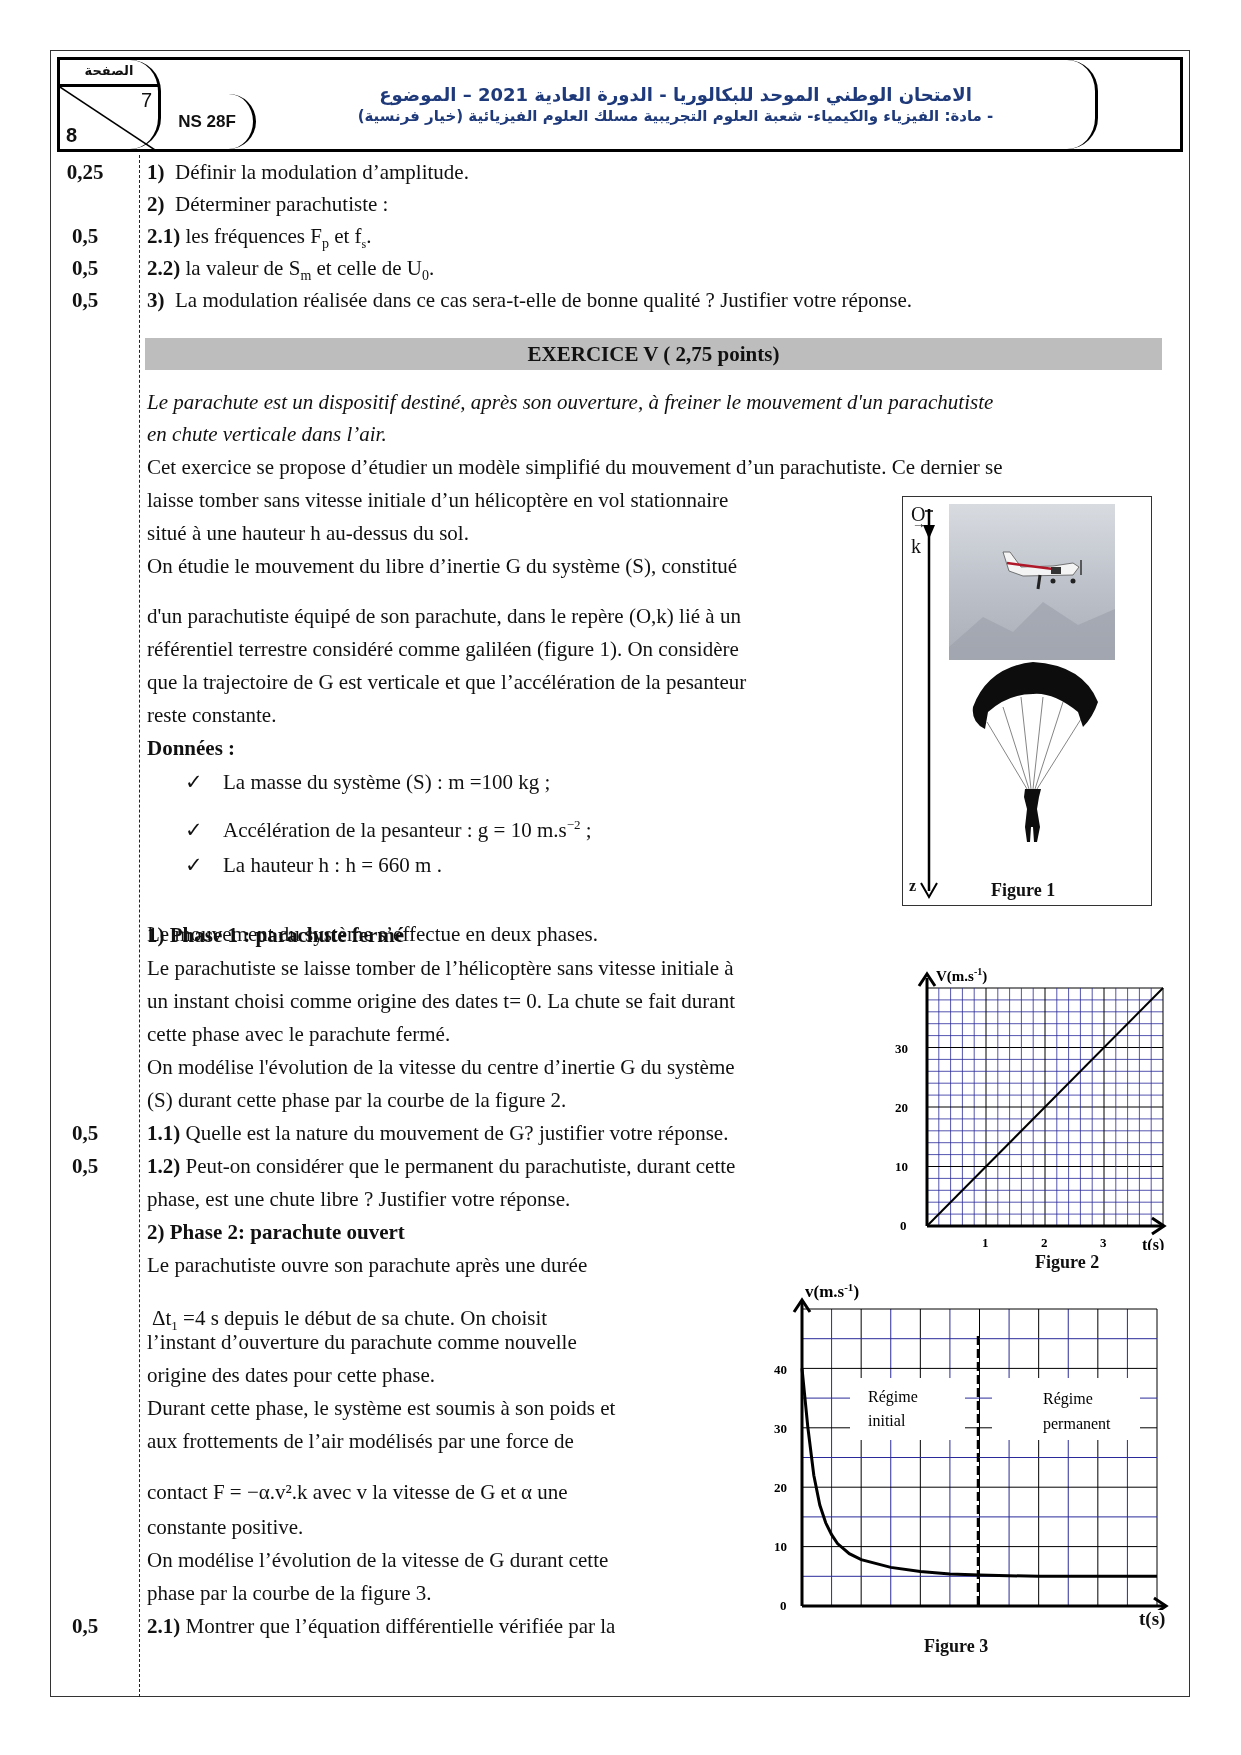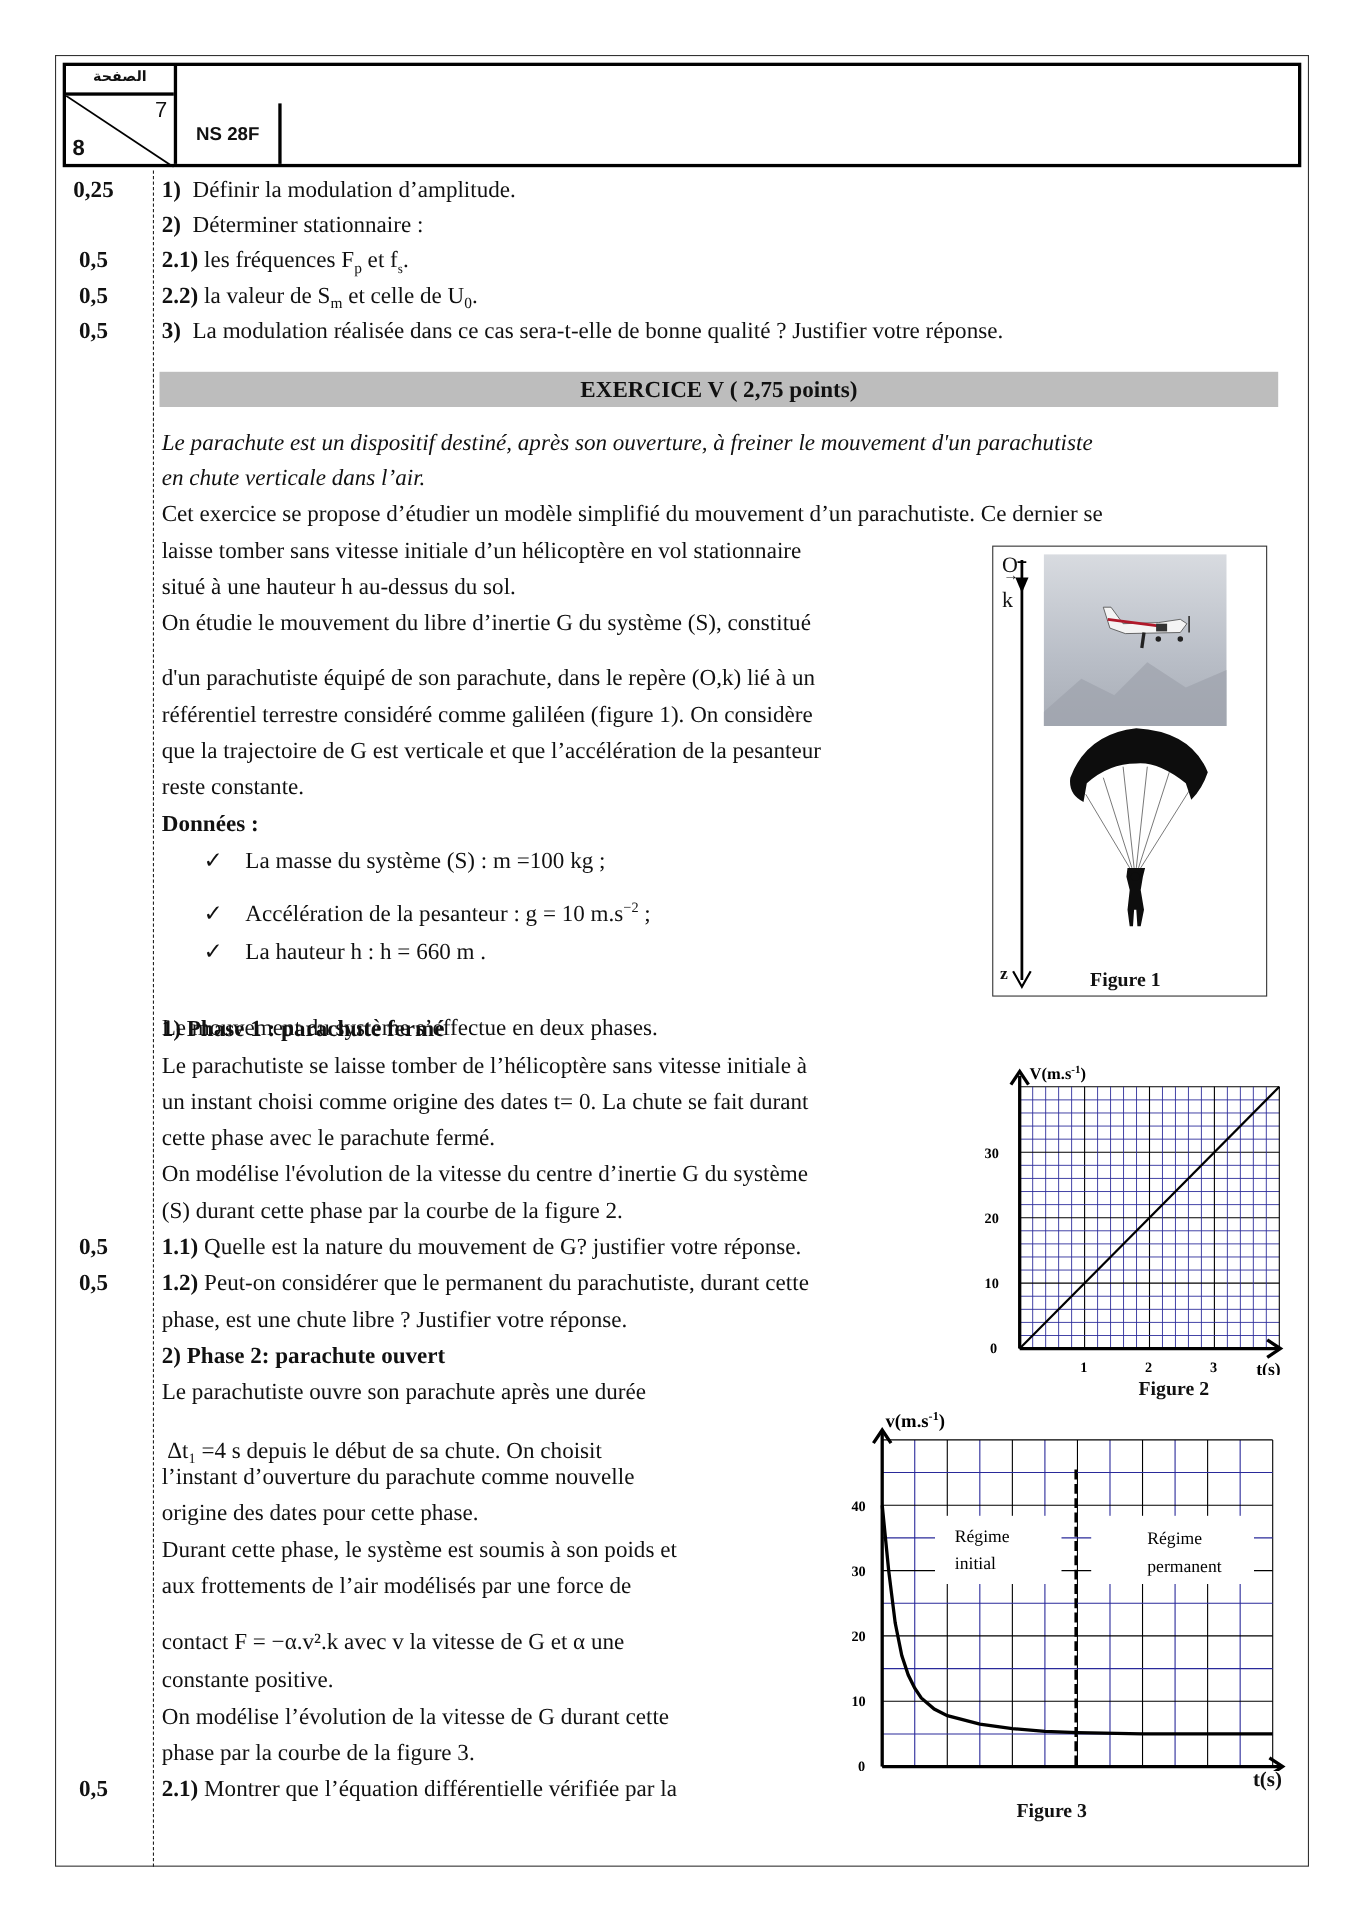--- a/index.html
+++ b/index.html
@@ -2,21 +2,21 @@
 <html><head>
 <meta charset="utf-8">
 <style>
   html, body { margin:0; padding:0; background:#ffffff; }
   body { width:1241px; height:1755px; position:relative; overflow:hidden;
          font-family:"Liberation Serif", "DejaVu Serif", serif; color:#111; }
   .page-border { position:absolute; left:50px; top:50px; width:1140px; height:1647px;
                  border:1px solid #333; box-sizing:border-box; }
   .header { position:absolute; left:57px; top:57px; width:1126px; height:95px;
             border:3px solid #000; box-sizing:border-box; display:flex; }
-  .hcell { border-right:3px solid #000; box-sizing:border-box; position:relative; }
+  .hcell { border-right:3px solid #000; box-sizing:border-box; position:relative;border-radius:31px; }
   .hcell:last-child { border-right:none; }
   .page-cell { width:101px; }
   .page-label { height:24px; border-bottom:3px solid #000; text-align:center;
                 font-family:"DejaVu Sans", sans-serif; font-size:13px; font-weight:bold; line-height:22px; }
   .page-frac { position:absolute; top:27px; left:0; right:0; bottom:0; }
   .page-frac svg { position:absolute; left:0; top:0; }
   .pnum-top { position:absolute; right:6px; top:2px; font-family:"Liberation Sans", sans-serif; font-size:20px; }
   .pnum-bot { position:absolute; left:6px; bottom:2px; font-family:"Liberation Sans", sans-serif; font-size:20px; font-weight:bold; }
   .code-cell { width:95px; font-family:"Liberation Sans", sans-serif; font-weight:bold; font-size:17px;
                display:flex; align-items:center; justify-content:center;margin-top:34px; }
@@ -52,29 +52,33 @@
     <div class="page-label">الصفحة</div>
     <div class="page-frac">
       <svg width="98" height="65">
           <line x1="0" y1="0" x2="98" y2="65" stroke="#000" stroke-width="1.5"></line>
         </svg>
       <span class="pnum-top">7</span>
       <span class="pnum-bot">8</span>
     </div>
   </div>
   <div class="hcell code-cell">NS 28F</div>
+  <div class="hcell title-cell">
+    <div class="t1">الامتحان الوطني الموحد للبكالوريا - الدورة العادية 2021 – الموضوع</div>
+    <div class="t2">- مادة: الفيزياء والكيمياء- شعبة العلوم التجريبية مسلك العلوم الفيزيائية (خيار فرنسية)</div>
+  </div>
   <div class="hcell blank-cell"></div>
 </div>
 
 <div class="divider"></div>
 
 <div class="score" style="top:160px">0,25</div>
 <div class="line" style="top:160px"><span class="b">1)</span>&nbsp; <span>Définir la modulation d’amplitude.</span></div>
 
-<div class="line" style="top:192px"><span class="b">2)</span>&nbsp; <span>Déterminer stationnaire :</span></div>
+<div class="line" style="top:192px"><span class="b">2)</span>&nbsp; <span>Déterminer parachutiste :</span></div>
 
 <div class="score" style="top:224px">0,5</div>
 <div class="line" style="top:224px"><span class="b">2.1)</span> <span>les fréquences F</span><sub style="font-size:14px">p</sub><span> et f</span><sub style="font-size:12px">s</sub><span>.</span></div>
 
 <div class="score" style="top:256px">0,5</div>
 <div class="line" style="top:256px"><span class="b">2.2)</span> <span>la valeur de S</span><sub style="font-size:14px">m</sub><span> et celle de U</span><sub style="font-size:14px">0</sub><span>.</span></div>
 
 <div class="score" style="top:288px">0,5</div>
 <div class="line" style="top:288px"><span class="b">3)</span>&nbsp; <span>La modulation réalisée dans ce cas sera-t-elle de bonne qualité ? Justifier votre réponse.</span></div>
 

